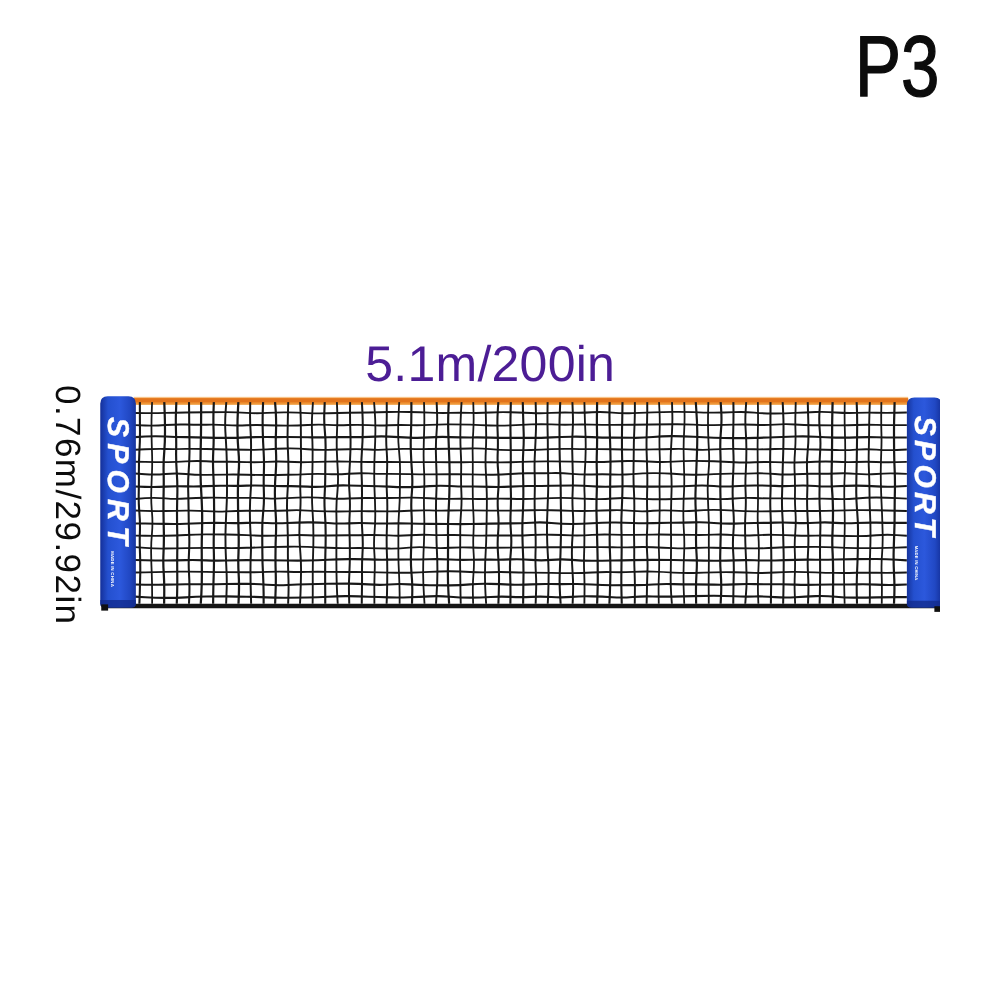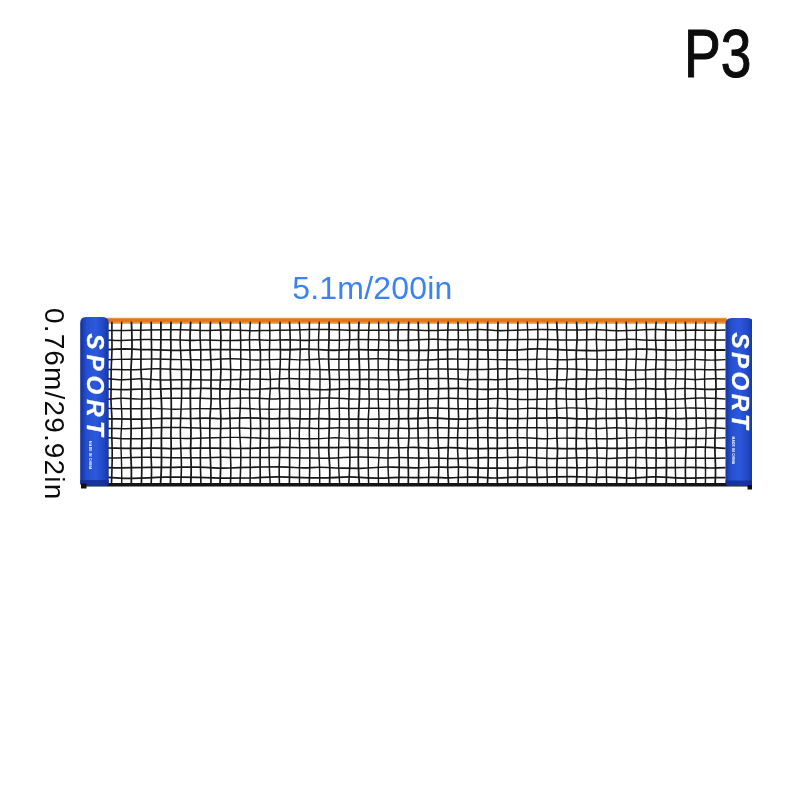--- a/index.html
+++ b/index.html
@@ -4,21 +4,21 @@
 <style>
 html,body{margin:0;padding:0;background:#ffffff;}
 .page{position:relative;width:704px;height:800px;background:#ffffff;overflow:hidden;font-family:"Liberation Sans",sans-serif;padding-left:48px;}
 </style>
 </head>
 <body>
 <div class="page">
 
 <div style="position:absolute;left:684px;top:18.6px;font-size:69px;font-weight:normal;color:#0c0c0c;-webkit-text-stroke:1.1px #0c0c0c;line-height:1;transform:scaleX(0.80);transform-origin:0 0;white-space:nowrap;">P3</div>
 
-<div style="position:absolute;left:292.2px;top:272px;font-size:32px;letter-spacing:0.2px;color:#3b82f6;line-height:1;white-space:nowrap;text-align:right;">5.1m/200in</div>
+<div style="position:absolute;left:292.2px;top:272px;font-size:40px;letter-spacing:0.2px;color:#4c1d95;line-height:1;white-space:nowrap;text-align:right;">5.1m/200in</div>
 
 <div style="position:absolute;left:67.5px;top:308px;font-size:28px;letter-spacing:1.15px;color:#0c0c0c;line-height:1;white-space:nowrap;transform:rotate(90deg);transform-origin:0 0;">0.76m/29.92in</div>
 
 <svg width="800" height="800" viewBox="0 0 800 800" style="position:absolute;left:0;top:0;">
 <defs>
 <linearGradient id="bandL" x1="0" y1="0" x2="1" y2="0">
 <stop offset="0" stop-color="#14309a"></stop>
 <stop offset="0.22" stop-color="#2450cf"></stop>
 <stop offset="0.55" stop-color="#2c58dc"></stop>
 <stop offset="0.82" stop-color="#2148c4"></stop>

